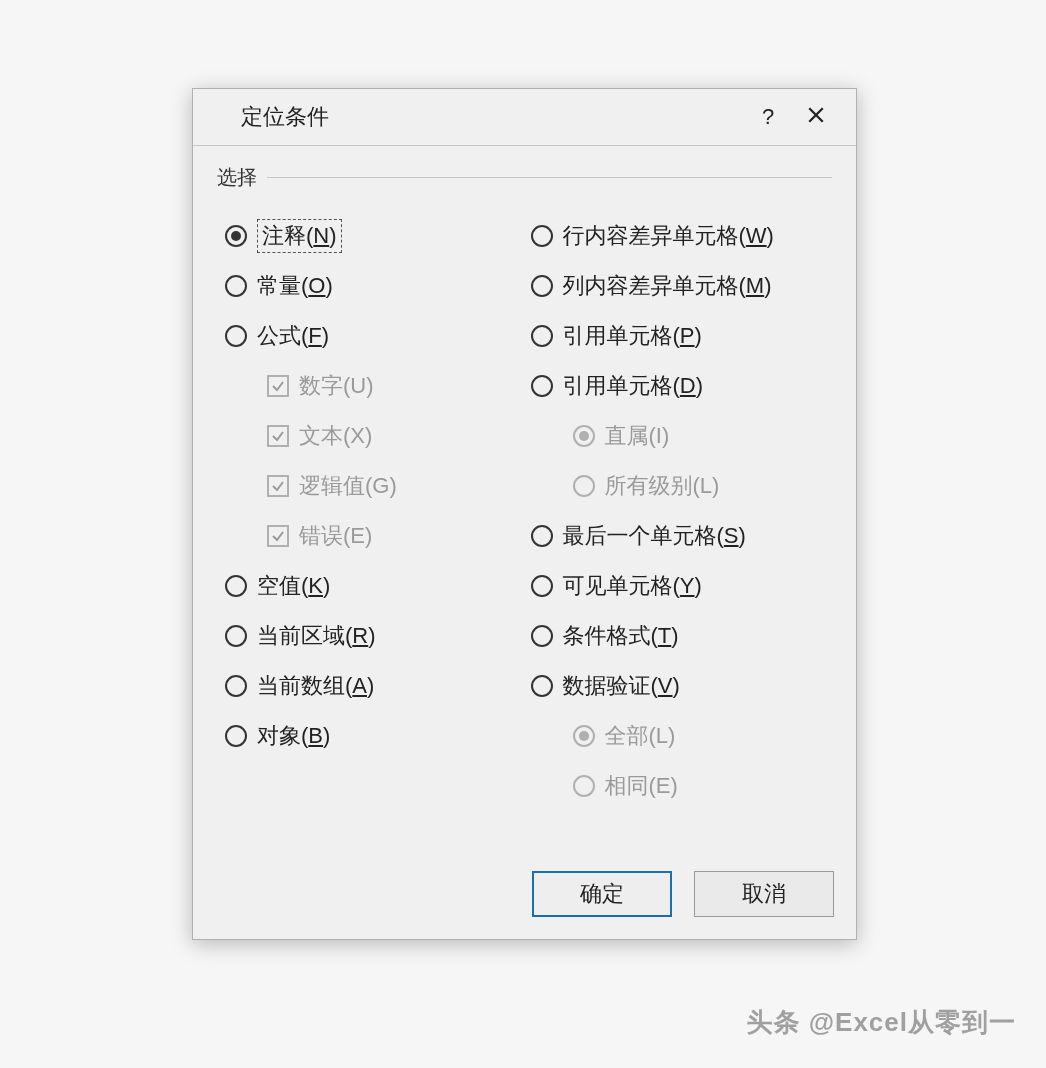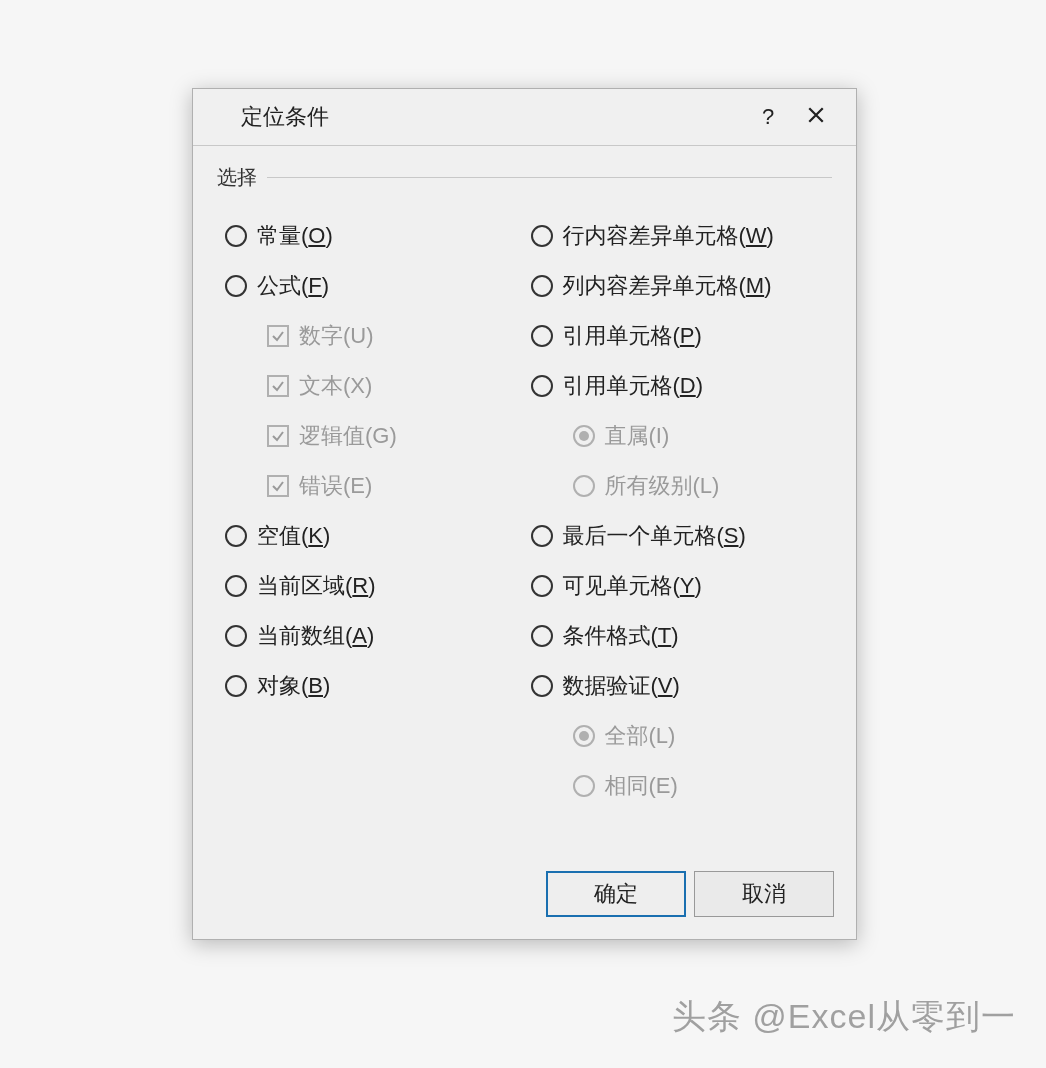--- a/index.html
+++ b/index.html
@@ -109,21 +109,21 @@
   .label .u { text-decoration: underline; }
   .focus-rect {
     border: 1px dashed #555;
     padding: 1px 4px;
   }
   .footer {
     position: absolute;
     bottom: 22px;
     right: 22px;
     display: flex;
-    gap: 8px;
+    gap: 22px;
     justify-content: space-between;
   }
   .btn {
     width: 140px;
     height: 46px;
     font-size: 22px;
     background: #eaeaea;
     border: 1px solid #999;
     display: flex;
     align-items: center;
@@ -131,23 +131,23 @@
     color: #222;
   }
   .btn.primary {
     border: 2px solid #1a6fb0;
     background: #eeeeee;
   }
   .watermark {
     position: absolute;
     right: 30px;
     bottom: 28px;
-    font-size: 34px;
+    font-size: 26px;
     color: rgba(90,90,90,0.55);
-    font-weight: 400;
+    font-weight: 700;
     letter-spacing: 1px;
   }
 </style>
 </head>
 <body>
 
 <div class="dialog">
   <div class="titlebar">
     <span class="title">定位条件</span>
     <span class="help">?</span>
@@ -161,20 +161,26 @@
 
   <div class="section-label">
     <span>选择</span>
     <span class="line"></span>
   </div>
 
   <div class="body">
 
     <div class="col">
       <div class="row">
+        <span class="radio checked">
+            <span class="dot"></span>
+          </span>
+        <span class="label focus-rect"><span>注释</span>(<span class="u">N</span>)</span>
+      </div>
+      <div class="row">
         <span class="radio"></span>
         <span class="label"><span>常量</span>(<span class="u">O</span>)</span>
       </div>
       <div class="row">
         <span class="radio"></span>
         <span class="label"><span>公式</span>(<span class="u">F</span>)</span>
       </div>
       <div class="row sub">
         <span class="check checked">
             <svg viewBox="0 0 16 16">

